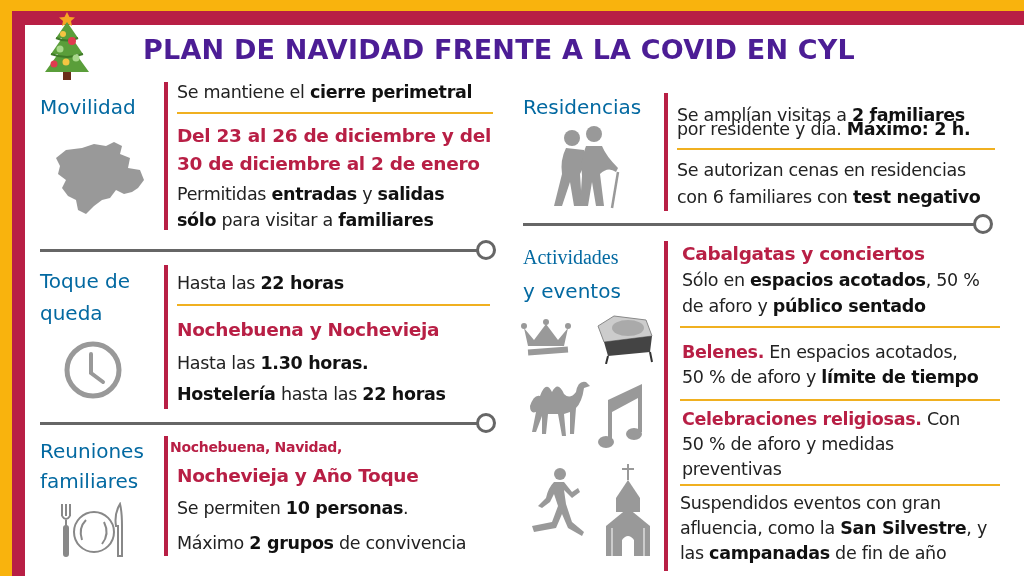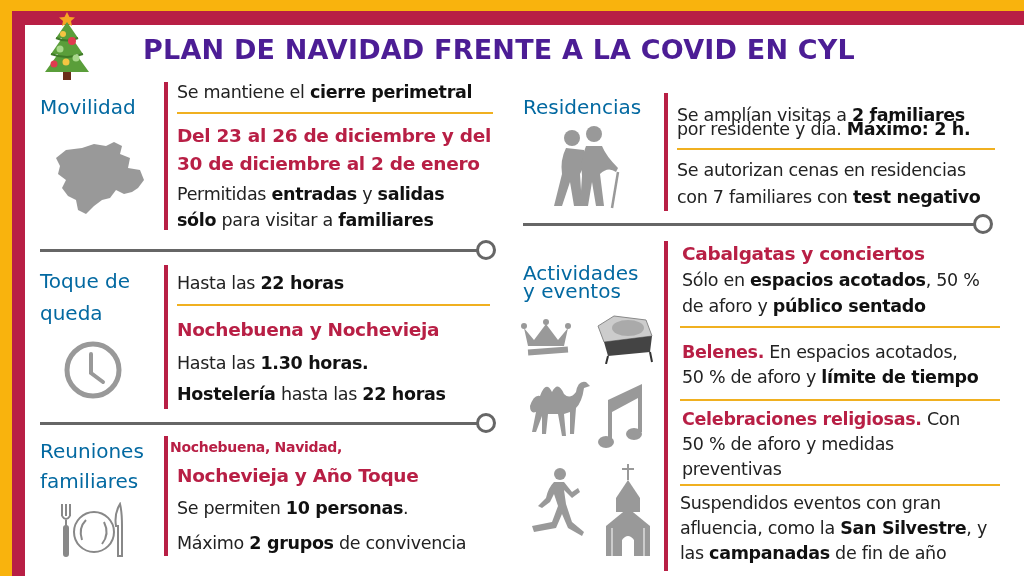--- a/index.html
+++ b/index.html
@@ -122,26 +122,26 @@
 <div class="vbar" style="left:664px;top:93px;height:118px;"></div>
 <div class="txt" style="left:677px;top:90px;margin-top:12px;">
   <span>Se amplían visitas a </span><b>2 familiares</b>
 </div>
 <div class="txt" style="left:677px;top:116px;">
   <span>por residente y día. </span><b>Máximo: 2 h.</b>
 </div>
 <div class="yline" style="left:677px;top:148px;width:318px;"></div>
 <div class="txt" style="left:677px;top:157px;">Se autorizan cenas en residencias</div>
 <div class="txt" style="left:677px;top:184px;">
-  <span>con 7 familiares con </span><b>test negativo</b>
+  <span>con 6 familiares con </span><b>test negativo</b>
 </div>
 <div class="gline" style="left:523px;top:223px;width:452px;"></div>
 <div class="gdot" style="left:973px;top:214px;"></div>
 
-<div class="label" style="left:523px;top:256px;">Actividades</div>
+<div class="label" style="left:523px;top:240px;font-family:Liberation Serif, serif;">Actividades</div>
 <div class="label" style="left:523px;top:274px;">y eventos</div>
 
 <svg class="icon" style="left:520px;top:318px;" width="52" height="40" viewBox="0 0 52 40">
   <g fill="#999">
       <circle cx="4" cy="8" r="3"></circle>
       <circle cx="26" cy="4" r="3"></circle>
       <circle cx="48" cy="8" r="3"></circle>
   <path d="M4 10 L14 22 L26 6 L38 22 L48 10 L44 28 L8 28 Z"></path>
       <rect x="8" y="30" width="40" height="6" transform="rotate(-4 28 33)"></rect>
     </g>

